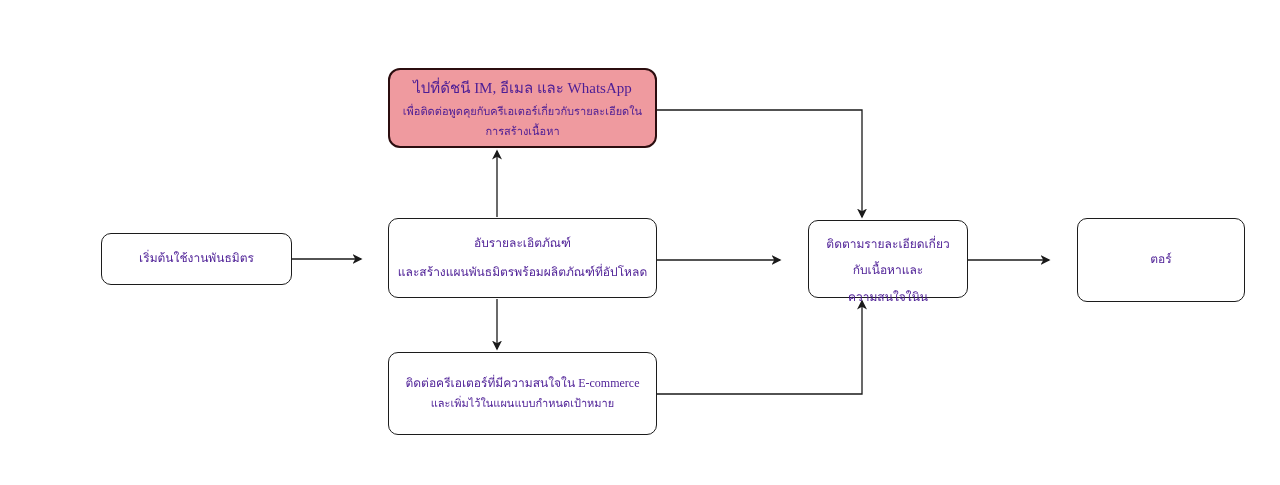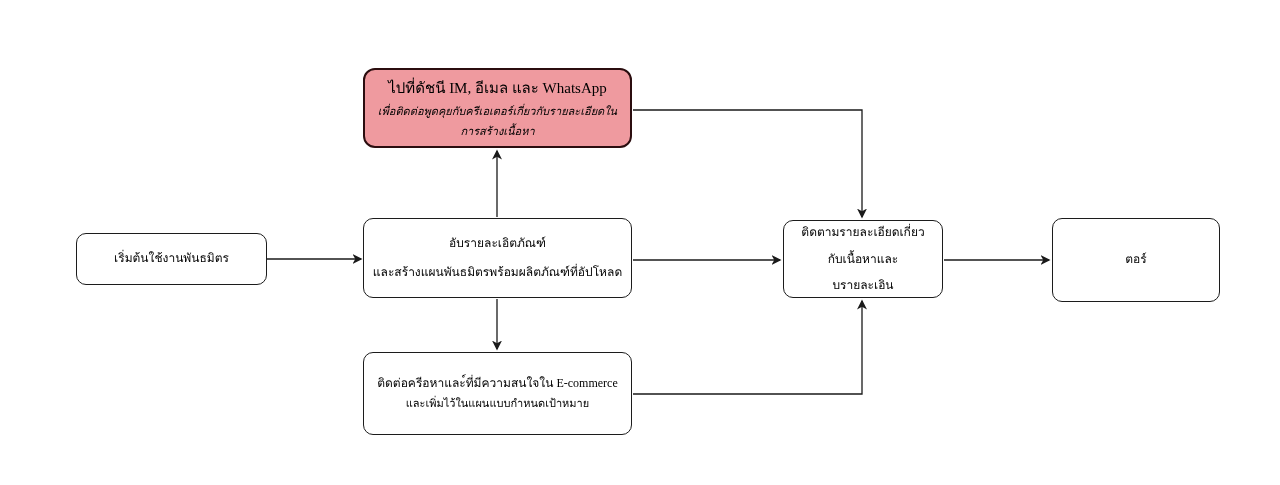--- a/index.html
+++ b/index.html
@@ -25,39 +25,40 @@
     position: absolute;
     box-sizing: border-box;
     background: #ffffff;
     border: 1px solid #1c1c1c;
     border-radius: 10px;
     display: flex;
     flex-direction: column;
     align-items: center;
     justify-content: center;
     text-align: center;
-    color: #000000;
+    color: #4c1d95;
     padding: 10px 12px;
+    margin-left: 25px;
   }
   .node .line {
     display: block;
     font-size: 12px;
     line-height: 1.8;
     white-space: nowrap;
   }
-  .node .line.wrap { white-space: normal; font-style: italic; }
+  .node .line.wrap { white-space: normal; }
   .node .line.big { font-size: 15px; }
   .node .line.small { font-size: 11px; }
 
   #node-start    { left: 76px;  top: 233px; width: 191px; height: 52px; }
   #node-contact  { left: 363px; top: 68px;  width: 269px; height: 80px;
                    background: #ef9a9f; border: 2px solid #2b0d0f; border-radius: 12px; }
   #node-upload   { left: 363px; top: 218px; width: 269px; height: 80px; }
   #node-market   { left: 363px; top: 352px; width: 269px; height: 83px; }
-  #node-track    { left: 783px; top: 220px; width: 160px; height: 78px; }
+  #node-track    { left: 783px; top: 220px; width: 160px; height: 78px; justify-content: space-between; }
   #node-review   { left: 1052px; top: 218px; width: 168px; height: 84px; }
 
   #node-upload .line { line-height: 2.4; }
   #node-track .line  { line-height: 2.2; white-space: normal; }
 </style>
 </head>
 <body>
 
 <div id="canvas">
 
@@ -86,26 +87,26 @@
     <span class="line big">ไปที่ดัชนี IM, อีเมล และ WhatsApp</span>
     <span class="line small wrap">เพื่อติดต่อพูดคุยกับครีเอเตอร์เกี่ยวกับรายละเอียดในการสร้างเนื้อหา</span>
   </div>
 
   <div class="node" id="node-upload">
     <span class="line">อับรายละเอิตภัณฑ์</span>
     <span class="line">และสร้างแผนพันธมิตรพร้อมผลิตภัณฑ์ที่อัปโหลด</span>
   </div>
 
   <div class="node" id="node-market">
-    <span class="line">ติดต่อครีอหาและ์ที่มีความสนใจใน E-commerce</span>
+    <span class="line">ติดต่อครีเอเตอร์ที่มีความสนใจใน E-commerce</span>
     <span class="line small">และเพิ่มไว้ในแผนแบบกำหนดเป้าหมาย</span>
   </div>
 
   <div class="node" id="node-track">
     <span class="line">ติดตามรายละเอียดเกี่ยวกับเนื้อหาและ</span>
-    <span class="line">บรายละเอิน</span>
+    <span class="line">ความสนใจในิน</span>
   </div>
 
   <div class="node" id="node-review">
     <span class="line">ตอร์</span>
   </div>
 
 </div>
 
 </body></html>

